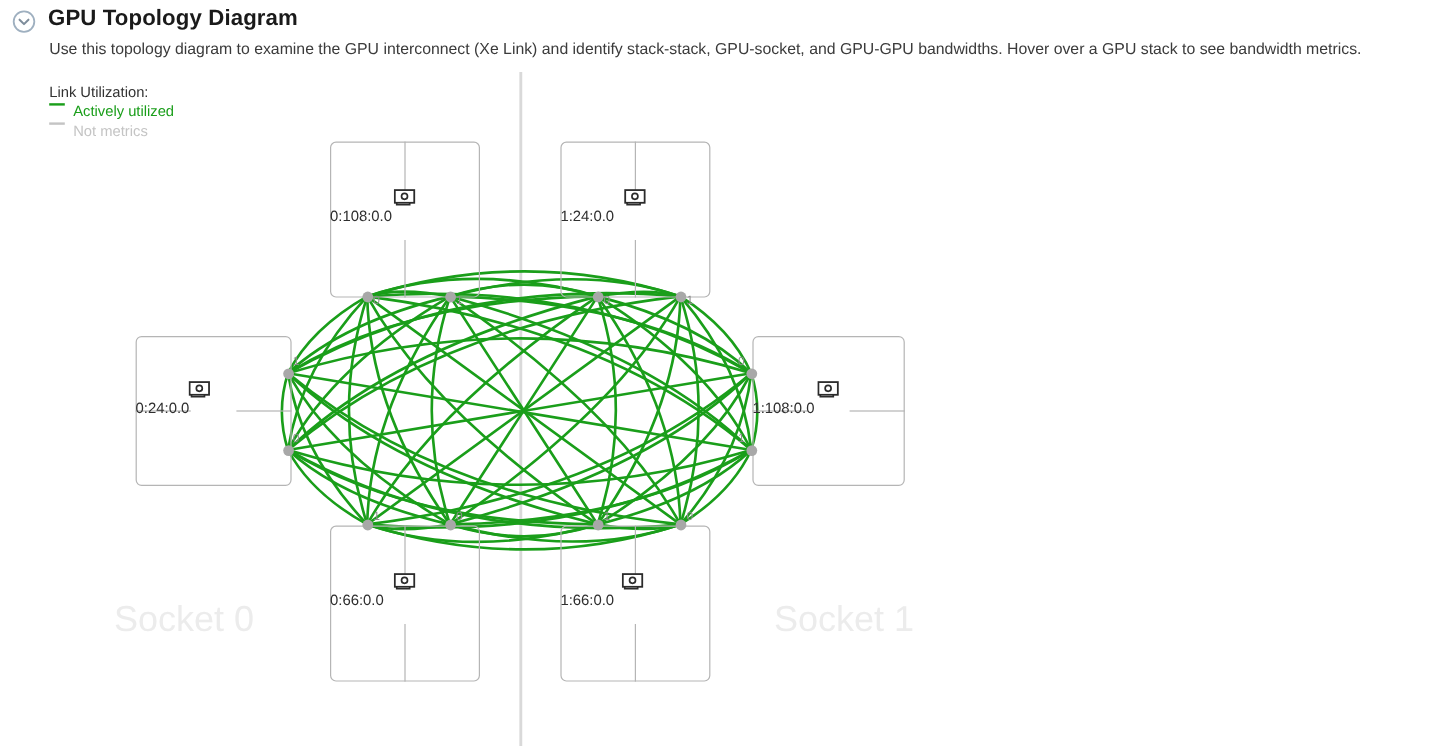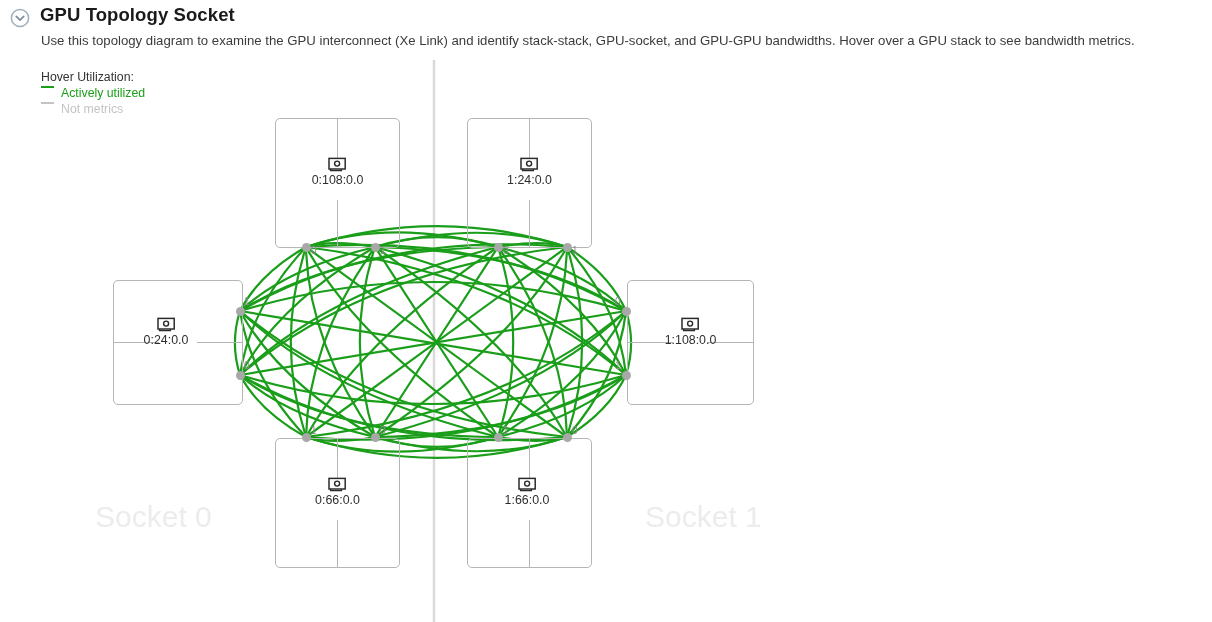--- a/index.html
+++ b/index.html
@@ -106,21 +106,21 @@
     cursor: pointer;
   }
   .stack-divider {
     position: absolute;
     background: #b5b5b5;
   }
   .gpu-center {
     position: absolute;
     left: 0;
     width: 100%;
-    text-align: center;
+    text-align: left;
     pointer-events: none;
   }
   .gpu-icon {
     display: block;
     margin: 0 auto 1px auto;
   }
   .gpu-label {
     font-size: 12.4px;
     color: #2e2e2e;
     white-space: nowrap;
@@ -149,26 +149,26 @@
 </head>
 <body>
 
 <div id="header">
   <span id="collapse-toggle">
     <svg width="20" height="20" viewBox="0 0 20 20">
       <circle cx="10" cy="10" r="8.6" fill="none" stroke="#9fb0c0" stroke-width="1.5"></circle>
       <path d="M6.3 8.4 L10 12.1 L13.7 8.4" fill="none" stroke="#7e8d9b" stroke-width="1.7" stroke-linecap="round" stroke-linejoin="round"></path>
     </svg>
   </span>
-  <div id="page-title">GPU Topology Socket</div>
+  <div id="page-title">GPU Topology Diagram</div>
   <div id="page-subtitle">Use this topology diagram to examine the GPU interconnect (Xe Link) and identify stack-stack, GPU-socket, and GPU-GPU bandwidths. Hover over a GPU stack to see bandwidth metrics.</div>
 </div>
 
 <div id="legend">
-  <div id="legend-title">Hover Utilization:</div>
+  <div id="legend-title">Link Utilization:</div>
   <div class="legend-row" style="color:#1a9e1a">
     <span class="legend-dash"></span>
     <span>Actively utilized</span>
   </div>
   <div class="legend-row" style="color:#c4c4c4">
     <span class="legend-dash"></span>
     <span>Not metrics</span>
   </div>
 </div>
 

